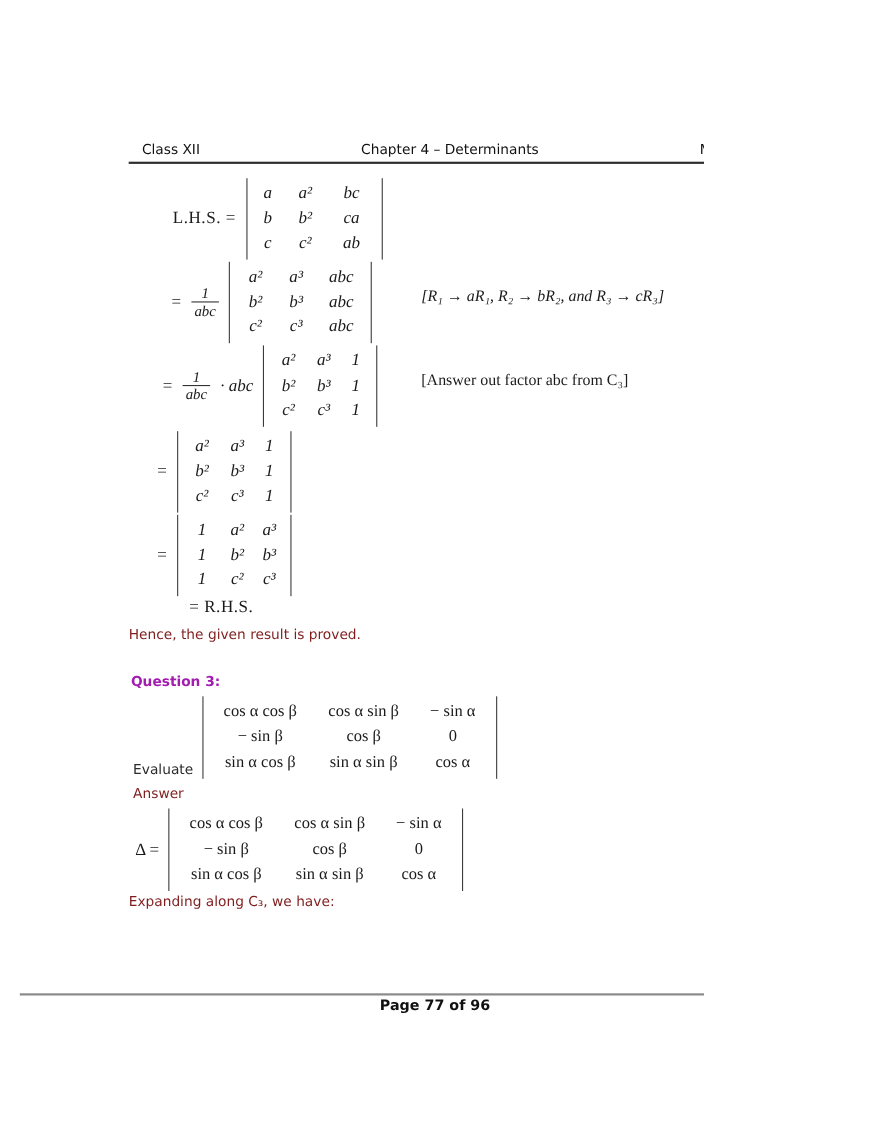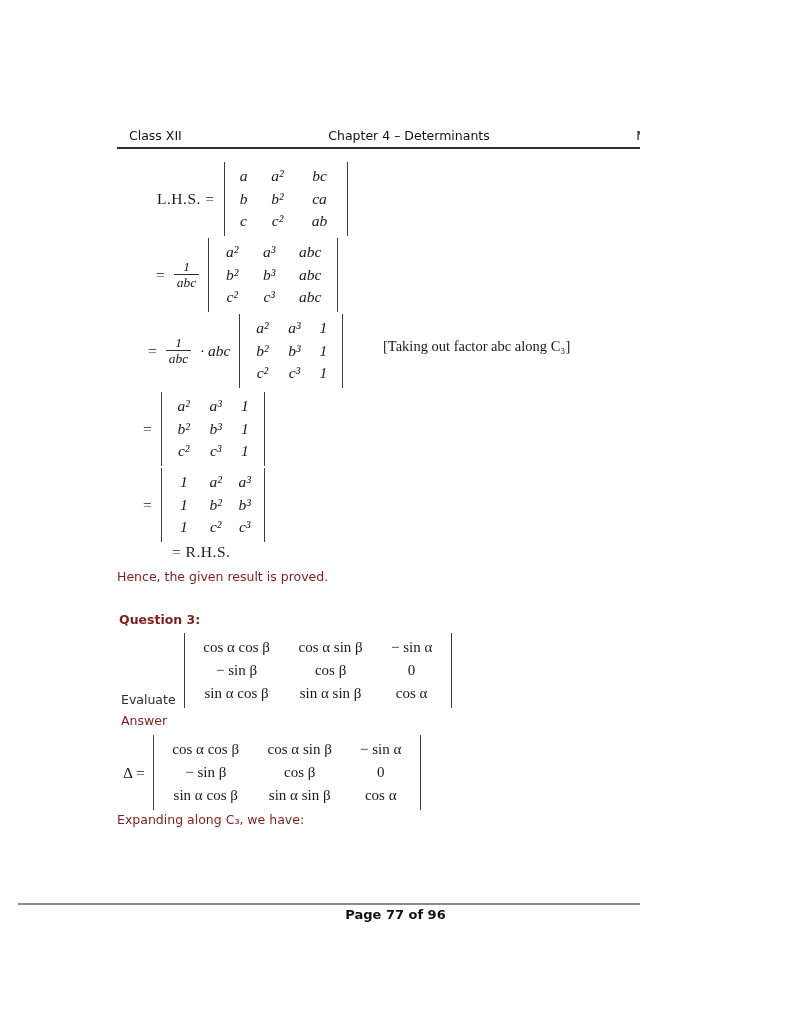--- a/index.html
+++ b/index.html
@@ -39,21 +39,21 @@
           font-style:italic; font-size:13.5px; line-height:15px; }
   .frac .num { padding:0 2px; }
   .frac .den { border-top:1px solid #333; padding:0 3px; }
   .dotfac { font-style:italic; }
   .ann { position:absolute; font-family:"Liberation Serif","DejaVu Serif",serif;
          font-size:14.5px; color:#1a1a1a; white-space:nowrap; }
   .ann.ital { font-style:italic; }
 
   
   .btext { position:absolute; font-size:12.5px; color:#7f1d1d; }
-  .qhead { position:absolute; font-size:12.5px; font-weight:bold; color:#7f1d1d; }
+  .qhead { position:absolute; font-size:12.5px; font-weight:bold; color:#a21caf; }
 
   .qblock { position:absolute; display:flex; align-items:flex-end; gap:8px; }
   .qblock .blabel { font-size:12.5px; color:#2b2b2b; margin-bottom:1px;
                     font-family:"DejaVu Sans","Liberation Sans",sans-serif; }
   .dblock { position:absolute; display:flex; align-items:center; gap:8px;
             font-family:"Liberation Serif","DejaVu Serif",serif; font-size:15.5px; color:#1a1a1a; }
 
   
   .footer-rule { position:absolute; left:18px; top:903px; width:737px; height:2px; background:#8a8a8a; }
   .footer-text { position:absolute; left:0; top:907px; width:791px; text-align:center;
@@ -96,41 +96,42 @@
       <span>a³</span>
       <span>abc</span>
       <span>b²</span>
       <span>b³</span>
       <span>abc</span>
       <span>c²</span>
       <span>c³</span>
       <span>abc</span>
     </div>
   </div>
+  <div class="ann ital" style="top:262px; left:383px;">[R₁ → aR₁, R₂ → bR₂, and R₃ → cR₃]</div>
 
   <div class="mline" style="top:314px; left:148px;">
     <span>=</span>
     <span class="frac">
       <span class="num">1</span>
       <span class="den">abc</span>
     </span>
     <span class="dotfac">· abc</span>
     <div class="det det4 ital">
       <span>a²</span>
       <span>a³</span>
       <span>1</span>
       <span>b²</span>
       <span>b³</span>
       <span>1</span>
       <span>c²</span>
       <span>c³</span>
       <span>1</span>
     </div>
   </div>
-  <div class="ann" style="top:338px; left:383px;">[Taking out factor abc along C₃]</div>
+  <div class="ann" style="top:338px; left:383px;">[Answer out factor abc from C₃]</div>
 
   <div class="mline" style="top:392px; left:143px;">
     <span>=</span>
     <div class="det det4 ital">
       <span>a²</span>
       <span>a³</span>
       <span>1</span>
       <span>b²</span>
       <span>b³</span>
       <span>1</span>

